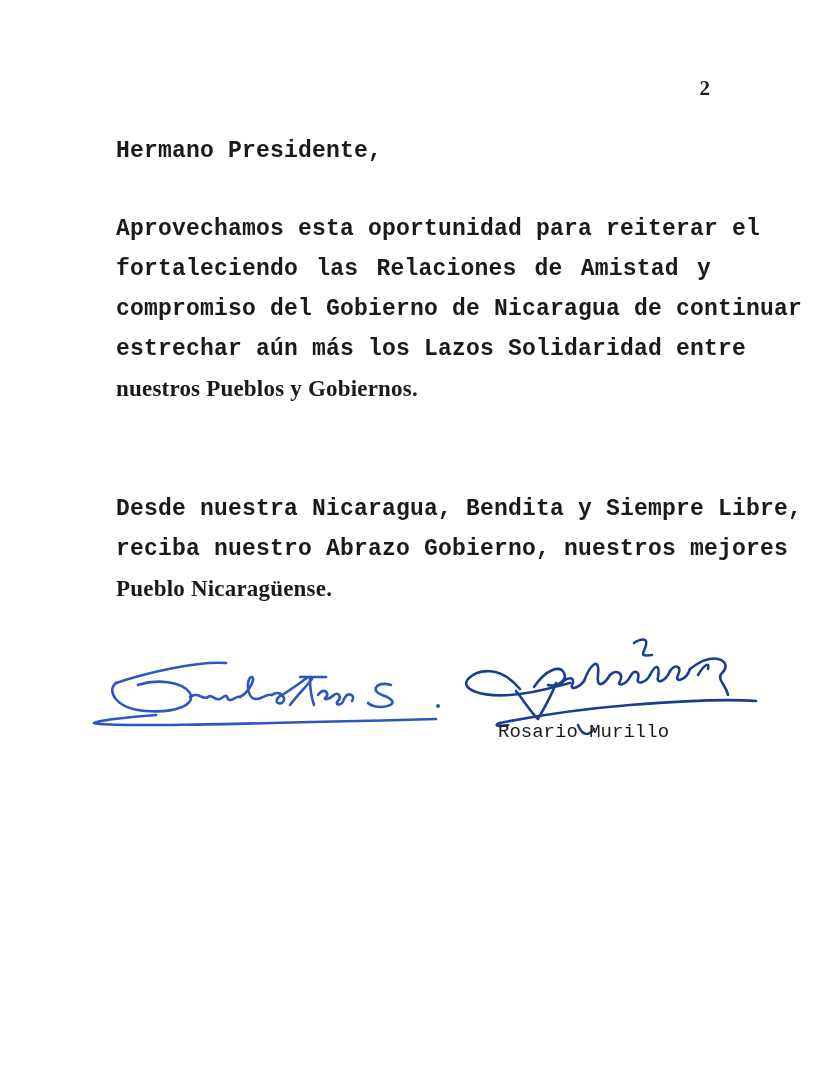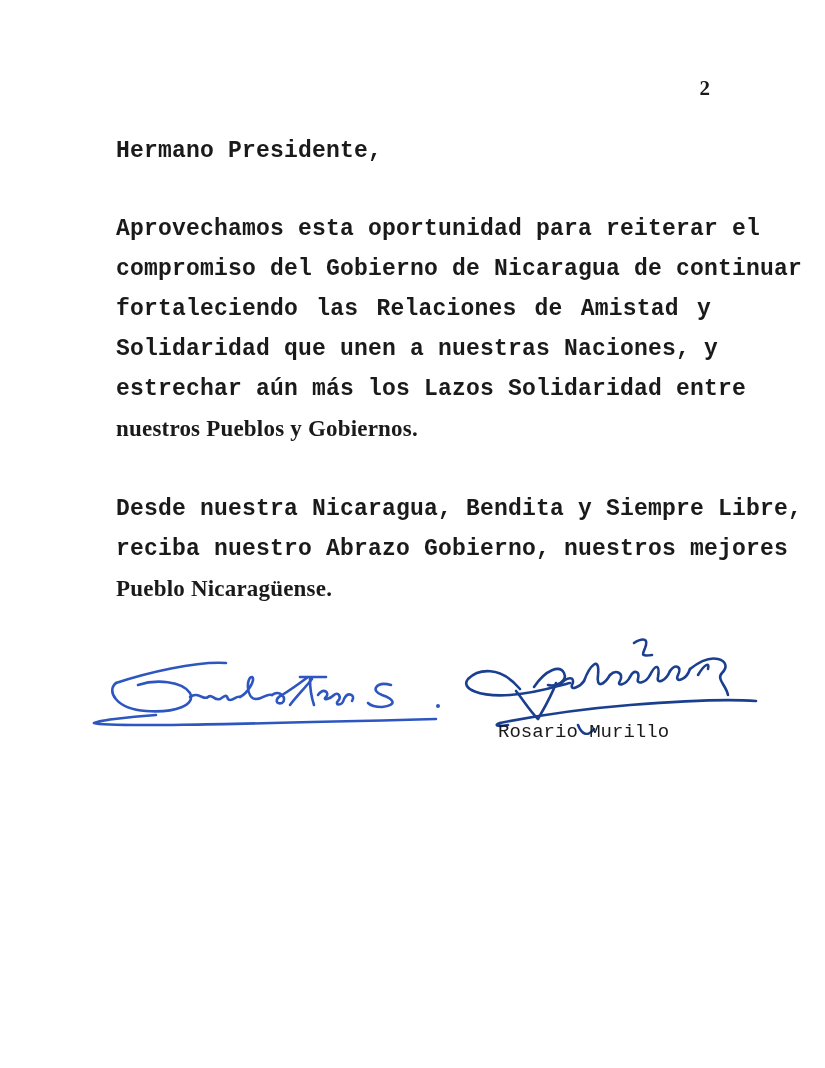--- a/index.html
+++ b/index.html
@@ -91,23 +91,22 @@
 <body>
 
 <div>
 
   <div class="page-number">2</div>
 
   <div class="salutation mono">Hermano Presidente,</div>
 
   <div class="paragraph p1 mono">
     <span class="line">Aprovechamos esta oportunidad para reiterar el</span>
+    <span class="line">fortaleciendo las Relaciones de Amistad y</span>
     <span class="line">compromiso del Gobierno de Nicaragua de continuar</span>
-    <span class="line">fortaleciendo las Relaciones de Amistad y</span>
-    <span class="line">Solidaridad que unen a nuestras Naciones, y</span>
     <span class="line">estrechar aún más los Lazos Solidaridad entre</span>
     <span class="line last">nuestros Pueblos y Gobiernos.</span>
   </div>
 
   <div class="paragraph p2 mono">
     <span class="line">Desde nuestra Nicaragua, Bendita y Siempre Libre,</span>
     <span class="line">reciba nuestro Abrazo Gobierno, nuestros mejores</span>
     <span class="line last">Pueblo Nicaragüense.</span>
   </div>
 

